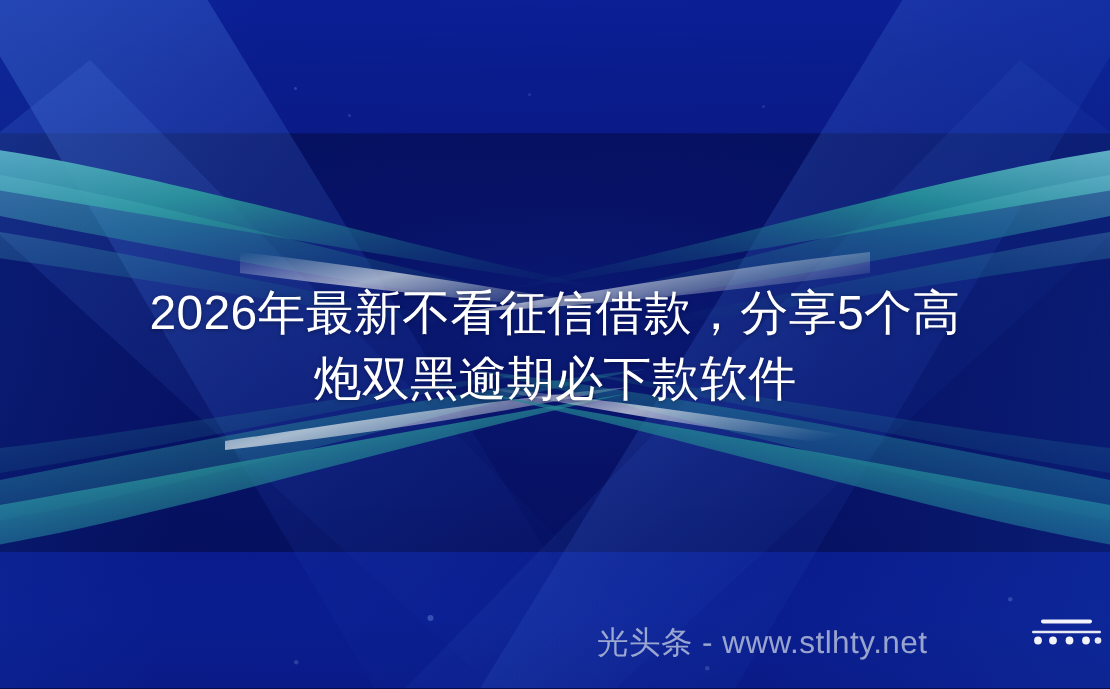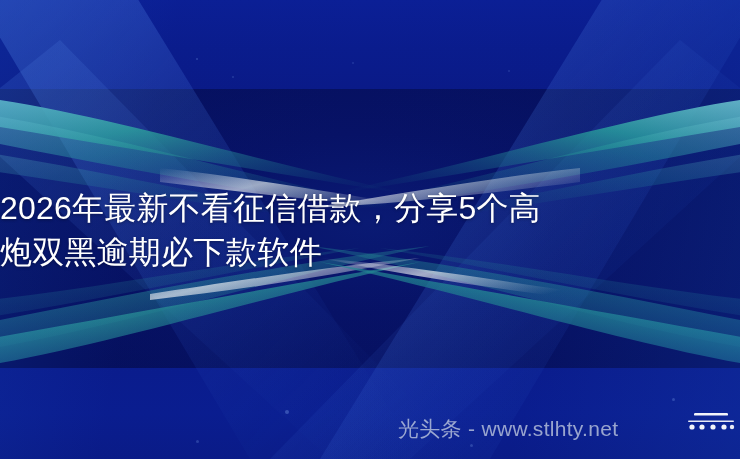--- a/index.html
+++ b/index.html
@@ -64,20 +64,21 @@
     width: 740px;
     height: 459px;
   }
 
   
   .headline {
     position: absolute;
     left: 0;
     top: 186px;
     width: 740px;
+    text-align: center;
     color: #ffffff;
     font-size: 32px;
     line-height: 44px;
     letter-spacing: 0.2px;
     font-weight: 400;
     text-shadow: 0 1px 3px rgba(0,0,0,0.35);
     white-space: pre-line;
     z-index: 6;
   }
 

